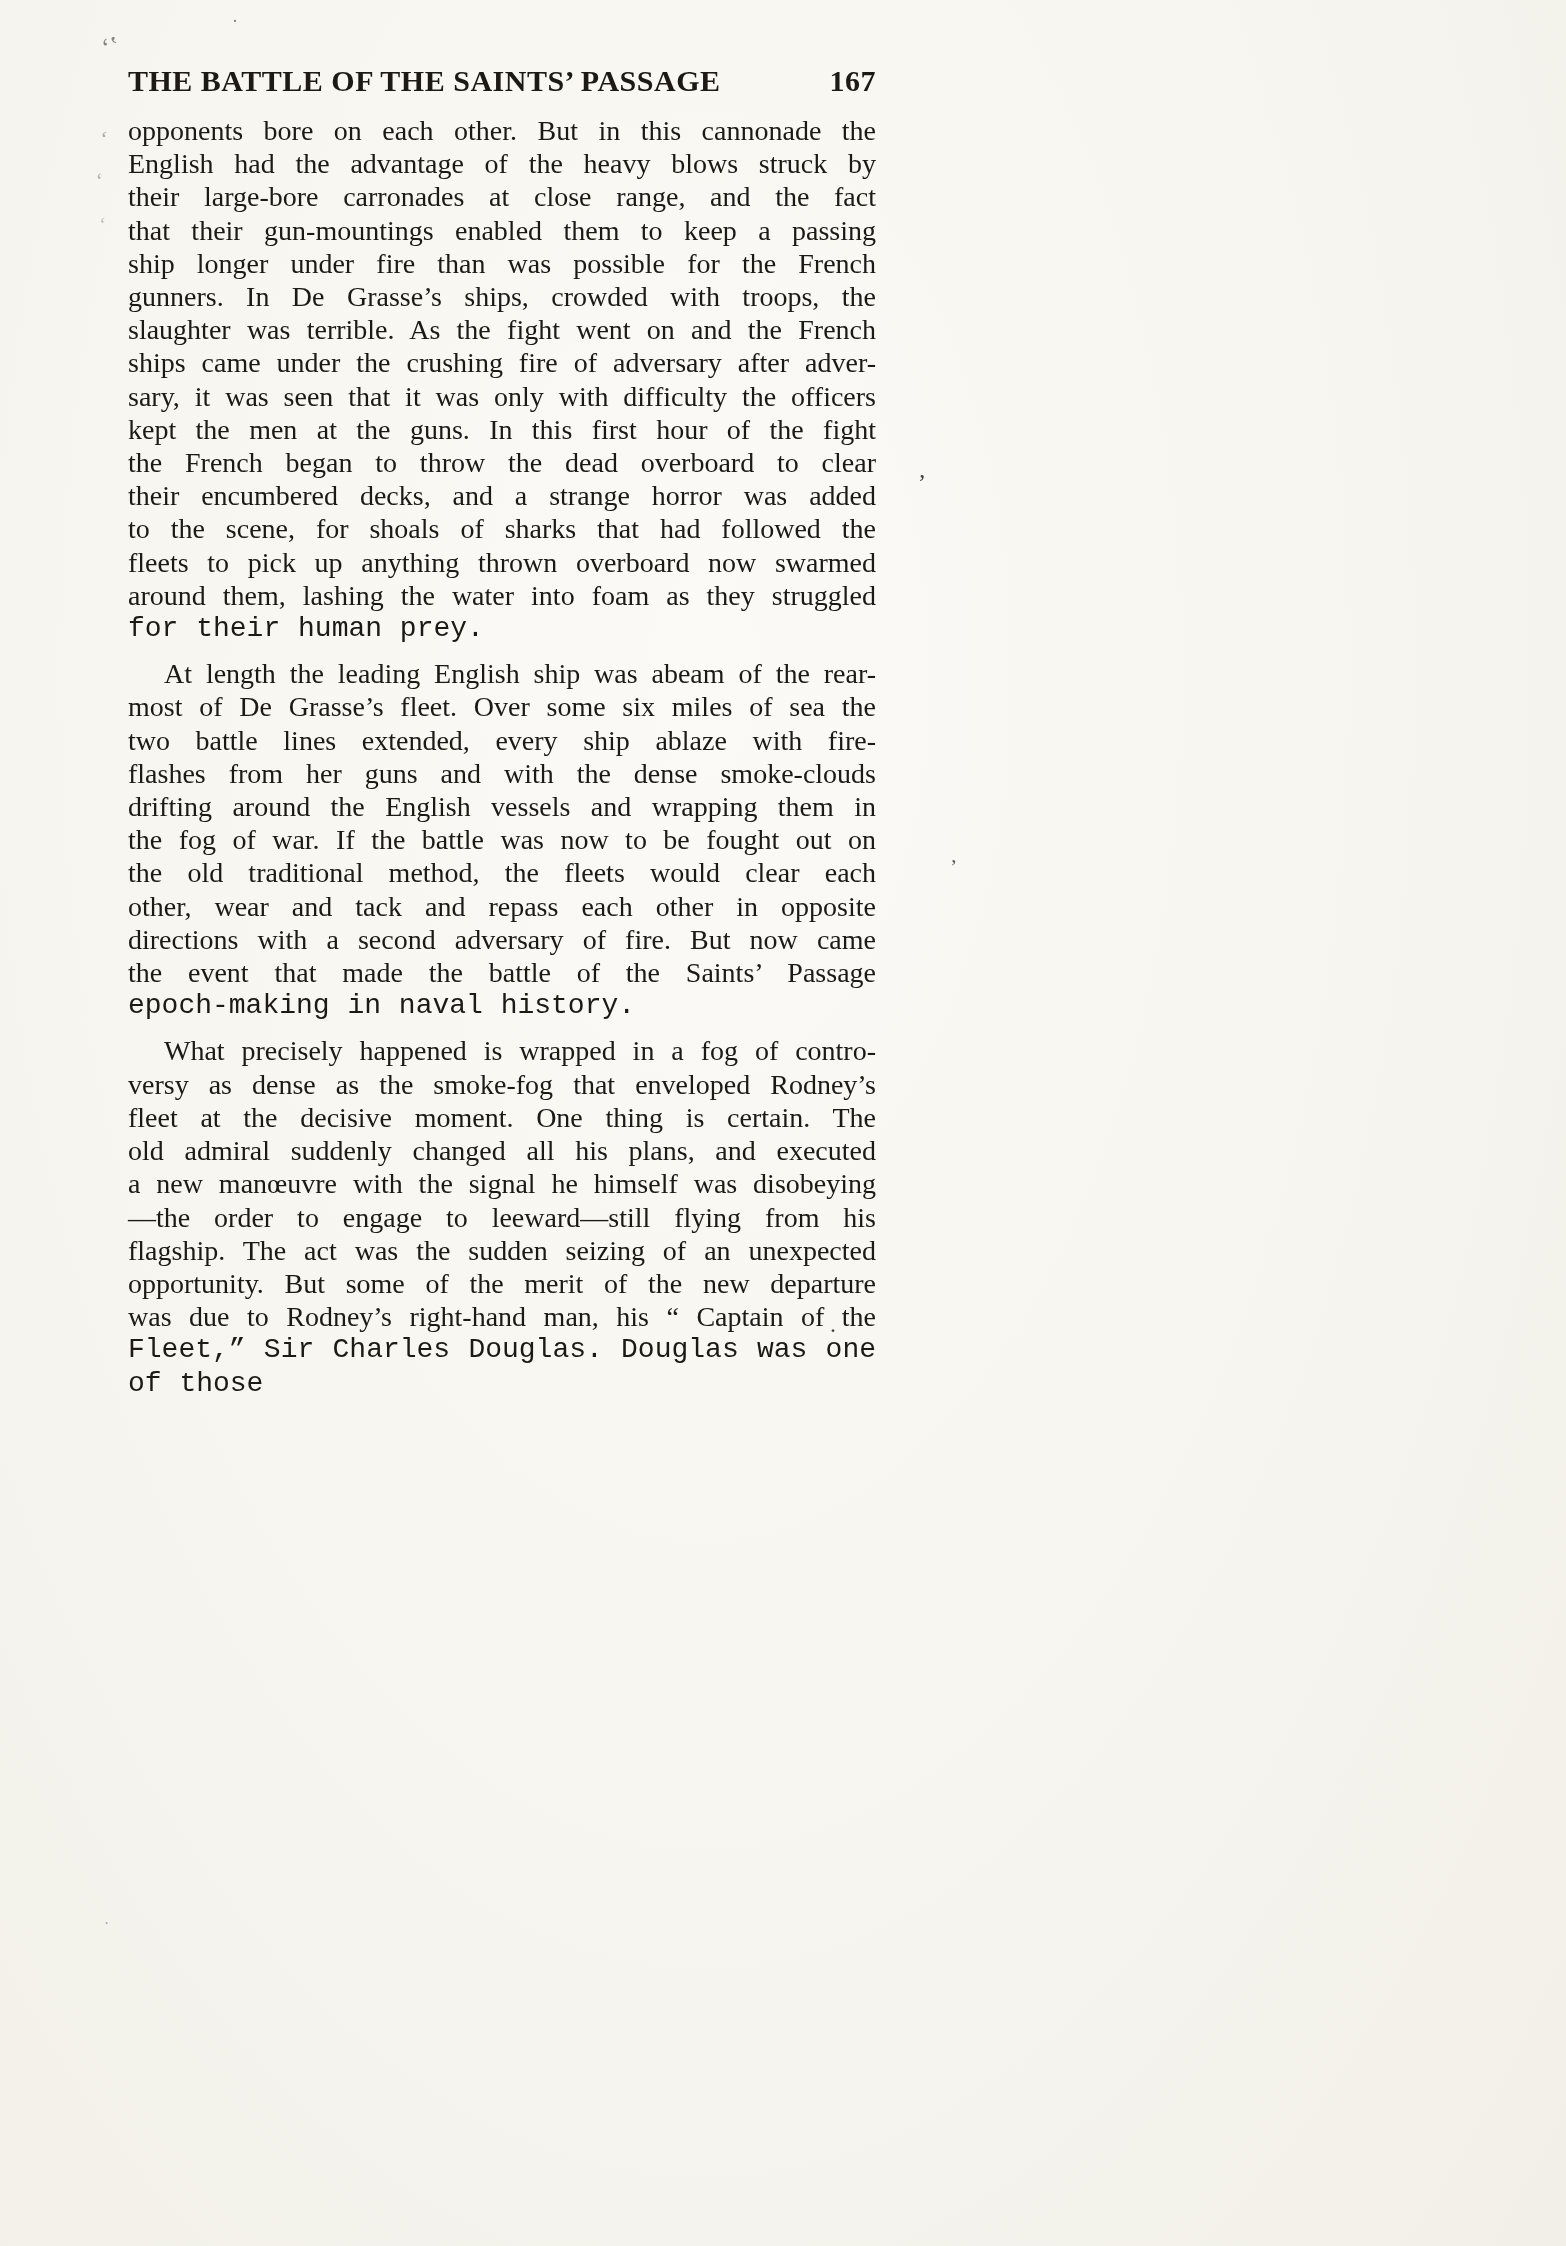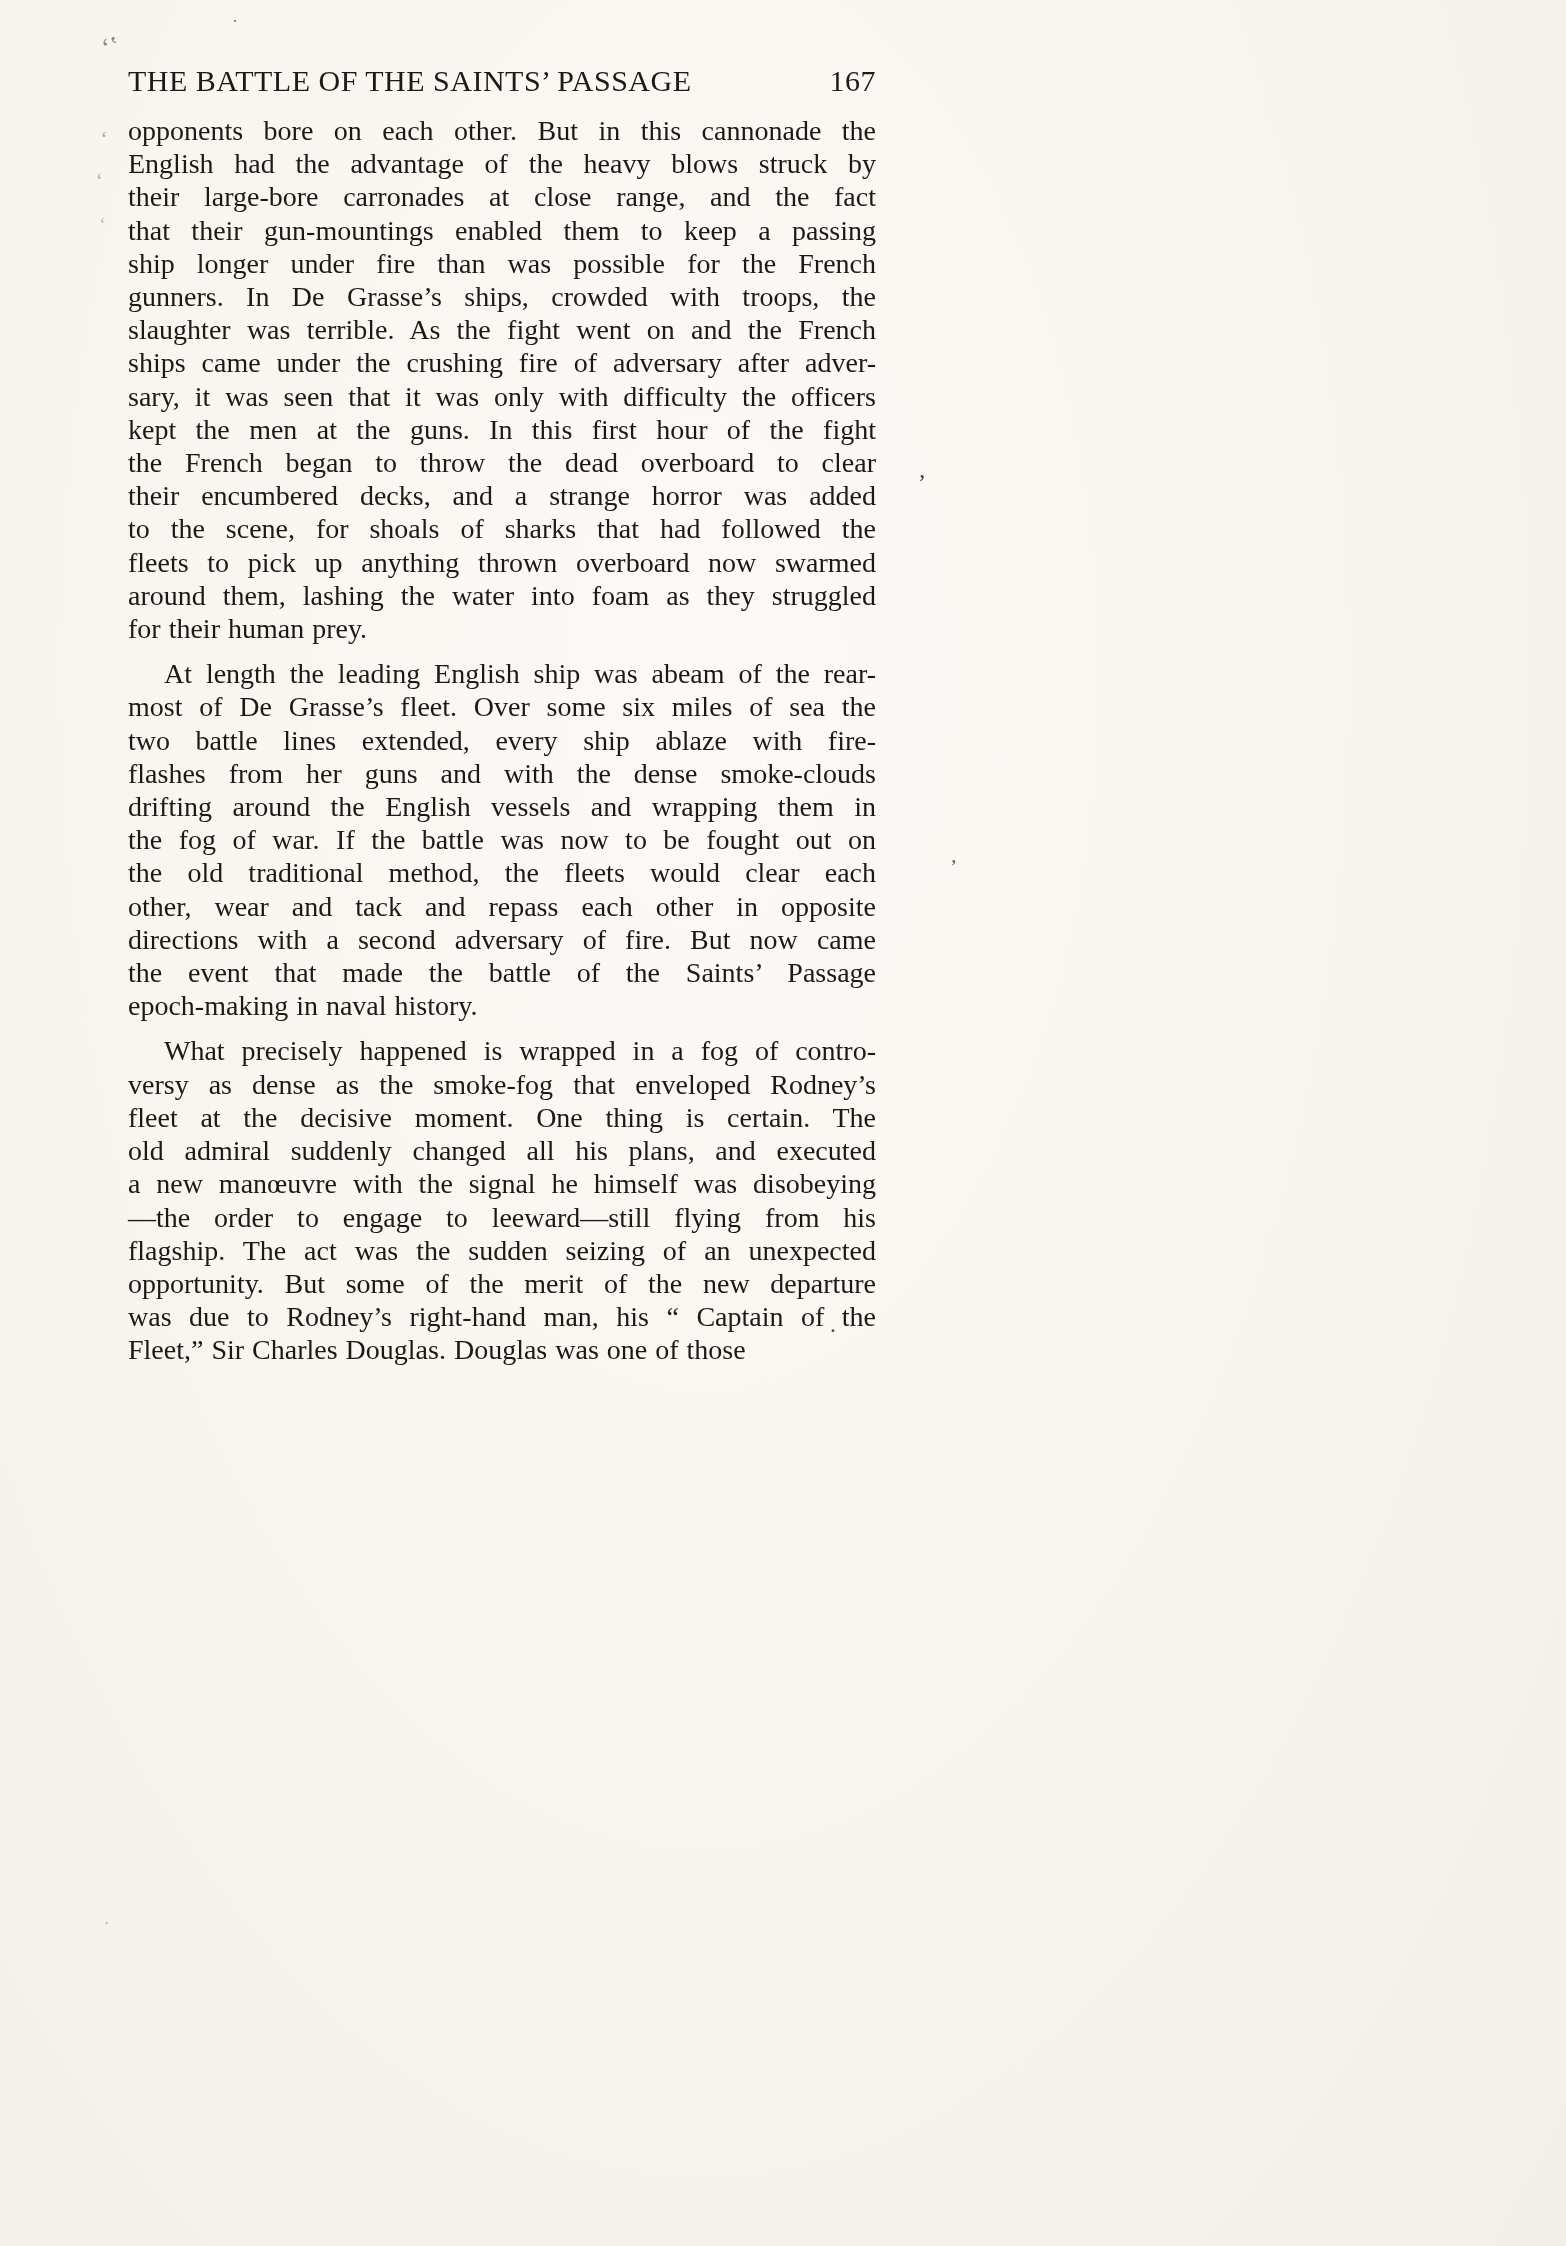--- a/index.html
+++ b/index.html
@@ -17,37 +17,38 @@
   .text-block {
     position: absolute;
     left: 128px;
     top: 64px;
     width: 748px;
   }
   .running-header {
     display: flex;
     justify-content: space-between;
     align-items: center;
-    font-weight: normal;
+    font-weight: bold;
     font-size: 30px;
     letter-spacing: 0.5px;
     margin-bottom: 16px;
     white-space: nowrap;
   }
   .paragraphs { font-size: 28px; }
   .paragraph { margin: 0; }
   .line {
     line-height: 33.2px;
     text-align: justify;
     text-align-last: justify;
     word-spacing: 1px;
     white-space: normal;
   }
   .line.last {
     text-align-last: left;
+    font-family: Liberation Mono, monospace;
   }
   .line.indent {
     padding-left: 36px;
     margin-top: 12px;
   }
   .artifact {
     position: absolute;
     color: #2a2username621;
     line-height: 1;
     pointer-events: none;

